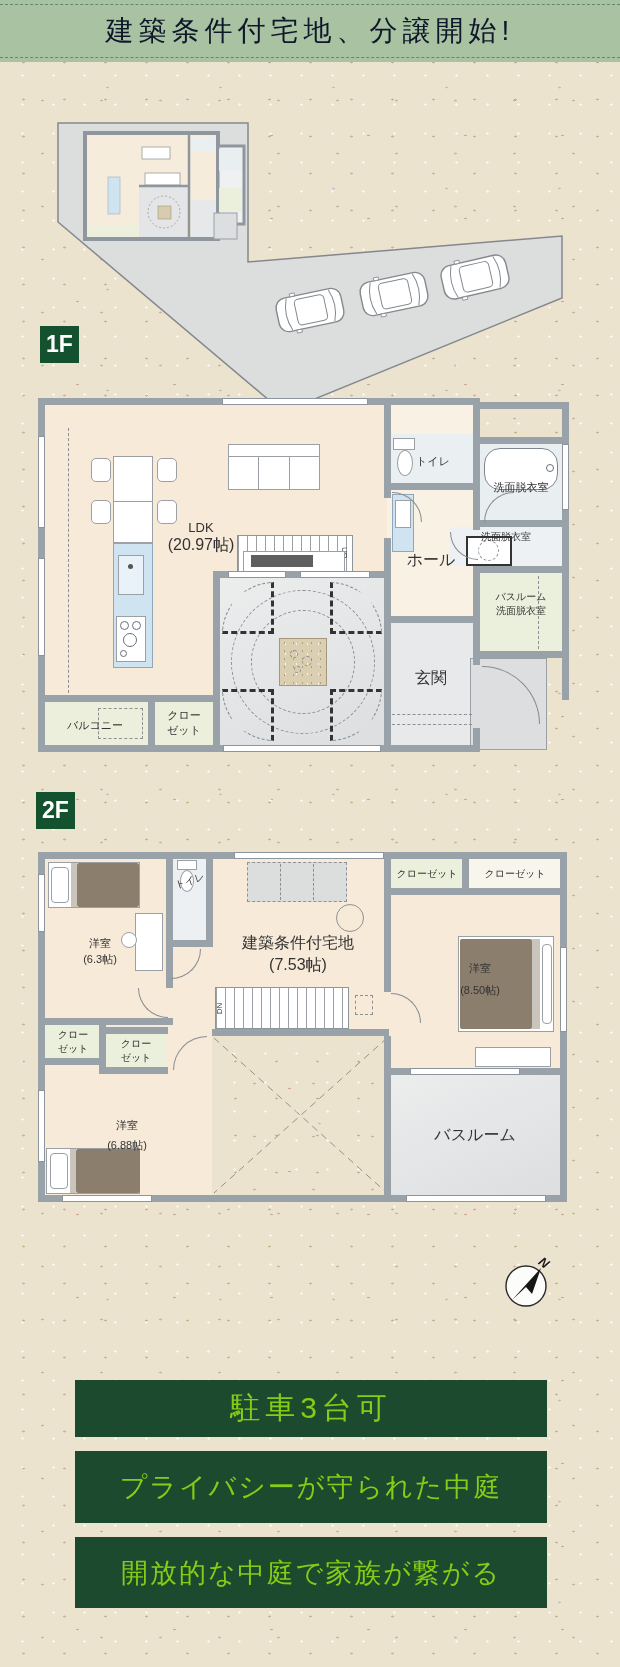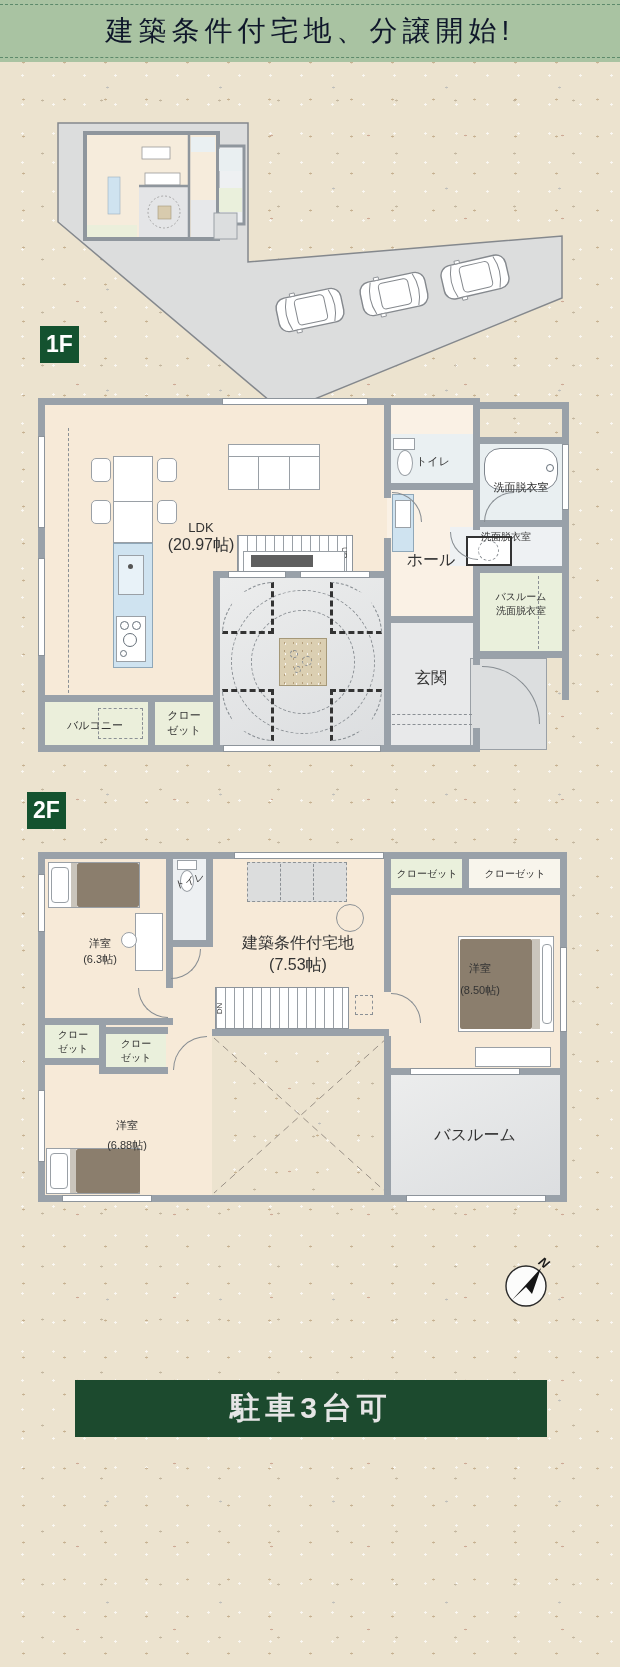--- a/index.html
+++ b/index.html
@@ -31,21 +31,21 @@
 .qd{border-style:dashed}
 .stairs{position:absolute;background:#fff;background-image:repeating-linear-gradient(90deg,#9aa0a6 0,#9aa0a6 1px,transparent 1px,transparent 9px);border:1px solid #8d949b;box-sizing:border-box}
 .furn{position:absolute;background:#fff;border:1px solid #9aa0a6;box-sizing:border-box}
 .dcirc{position:absolute;border:1px dashed #8b9095;border-radius:50%;box-sizing:border-box}
 .dash{position:absolute;box-sizing:border-box;border:1px dashed #8b9095}
 .planter{position:absolute;background-color:#dbcfb2;background-image:radial-gradient(rgba(140,110,70,.5) 1px,transparent 1.1px),radial-gradient(rgba(255,255,255,.8) 1px,transparent 1.1px);background-size:9px 8px,11px 10px;border:1px solid #a59878;box-sizing:border-box}
 .court{background:linear-gradient(155deg,#eceded 0%,#dcdee0 100%)}
 .blanket{position:absolute;background:#8b7e6d;border-radius:2px}
 .strip{position:absolute;background:#cac5bc}
 .vlbl{position:absolute;font-size:8px;color:#333;white-space:nowrap}
-.banner{position:absolute;left:75px;width:472px;background:#1c4a2e;color:#e5e5e5;font-weight:bold;text-align:center;display:flex;align-items:center;justify-content:center}
+.banner{position:absolute;left:75px;width:472px;background:#1c4a2e;color:#84cc16;font-weight:normal;text-align:center;display:flex;align-items:center;justify-content:center}
 .ln{position:absolute;background:#9aa0a6}
 .circ{position:absolute;border:1px solid #66707a;border-radius:50%;box-sizing:border-box;background:#fff}
 </style>
 </head>
 <body>
 
 <div class="page paper">
 
   <div class="header">
     <div class="header-inner"></div>
@@ -188,21 +188,21 @@
     <div class="lbl" style="left:395px;top:64px">トイレ</div>
     <div class="lbl" style="left:483px;top:90px">洗面脱衣室</div>
     <div class="lbl f10" style="left:468px;top:139px">洗面脱衣室</div>
     <div class="lbl f12" style="left:393px;top:162px">ホール</div>
     <div class="lbl f10" style="left:483px;top:206px"><span>バスルーム</span><br><span>洗面脱衣室</span></div>
     <div class="lbl f12" style="left:393px;top:280px">玄関</div>
     <div class="lbl" style="left:57px;top:328px">バルコニー</div>
     <div class="lbl" style="left:146px;top:325px"><span>クロー</span><br><span>ゼット</span></div>
   </div>
 
-  <div class="badge" style="left:27px;top:792px">2F</div>
+  <div class="badge" style="left:36px;top:792px">2F</div>
 
   <div class="plan" style="left:38px;top:852px;width:529px;height:350px">
 
     <div class="fl" style="left:4px;top:4px;width:521px;height:342px;background:#f7ead8"></div>
     <div class="fl" style="left:135px;top:4px;width:33px;height:91px;background:#edf0f2"></div>
     <div class="fl" style="left:353px;top:7px;width:71px;height:29px;background:#eaf0dc"></div>
     <div class="fl" style="left:431px;top:7px;width:91px;height:29px;background:#f8f5ec"></div>
     <div class="fl" style="left:5px;top:173px;width:60px;height:33px;background:#eaf0dc"></div>
     <div class="fl" style="left:68px;top:182px;width:60px;height:33px;background:#eaf0dc"></div>
     <div class="fl paper" style="left:174px;top:184px;width:177px;height:159px"></div>
@@ -289,14 +289,20 @@
 
   <svg class="abs" style="left:496px;top:1246px" width="64" height="66" viewBox="0 0 64 66">
     <circle cx="30" cy="40" r="20" fill="#fcfcfb" stroke="#2a2a2a" stroke-width="1.4"></circle>
     <polygon points="45,22 16,54 30,41 36,48" fill="#161616"></polygon>
     <text x="44" y="18" font-size="13" font-style="italic" font-weight="bold" fill="#1a1a1a" transform="rotate(38 44 14)">N</text>
   </svg>
 
   <div class="banner" style="top:1380px;height:57px;font-size:30px;letter-spacing:5px">
     <span>駐車3台可</span>
   </div>
+  <div class="banner" style="top:1451px;height:72px;font-size:27px;letter-spacing:2px">
+    <span>プライバシーが守られた中庭</span>
+  </div>
+  <div class="banner" style="top:1537px;height:71px;font-size:27px;letter-spacing:2px">
+    <span>開放的な中庭で家族が繋がる</span>
+  </div>
 
 </div>
 
 </body></html>

